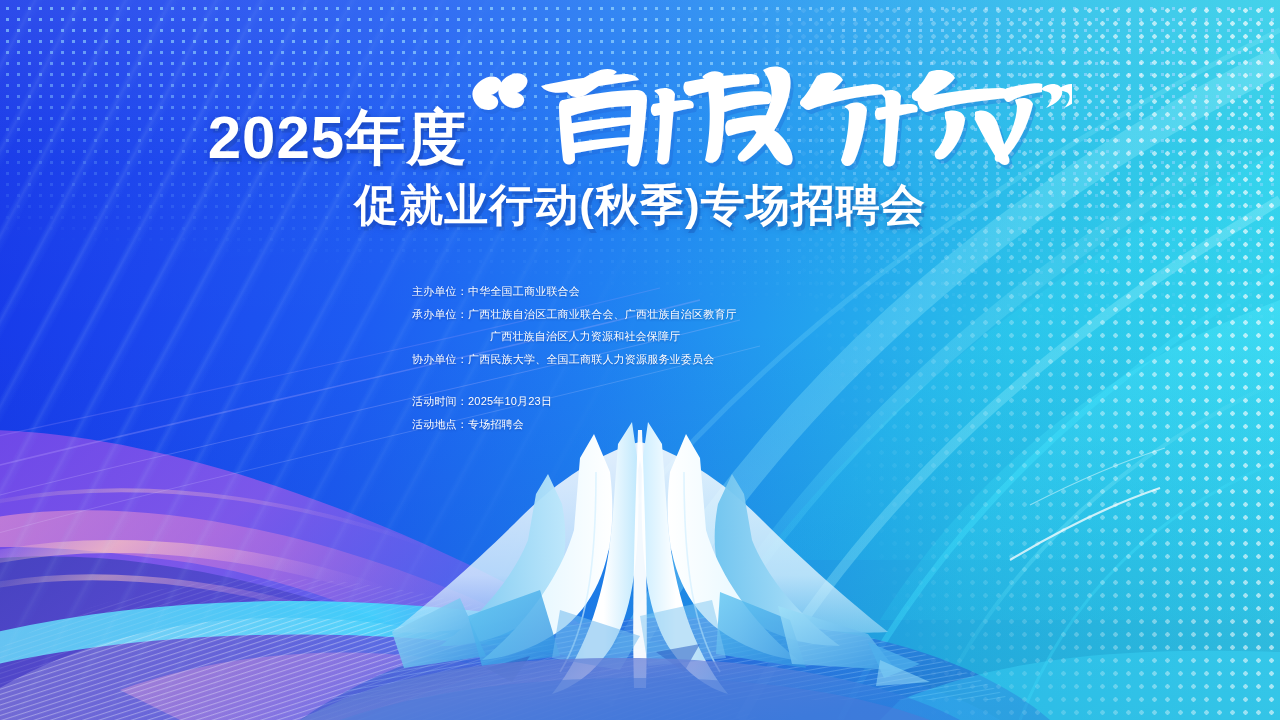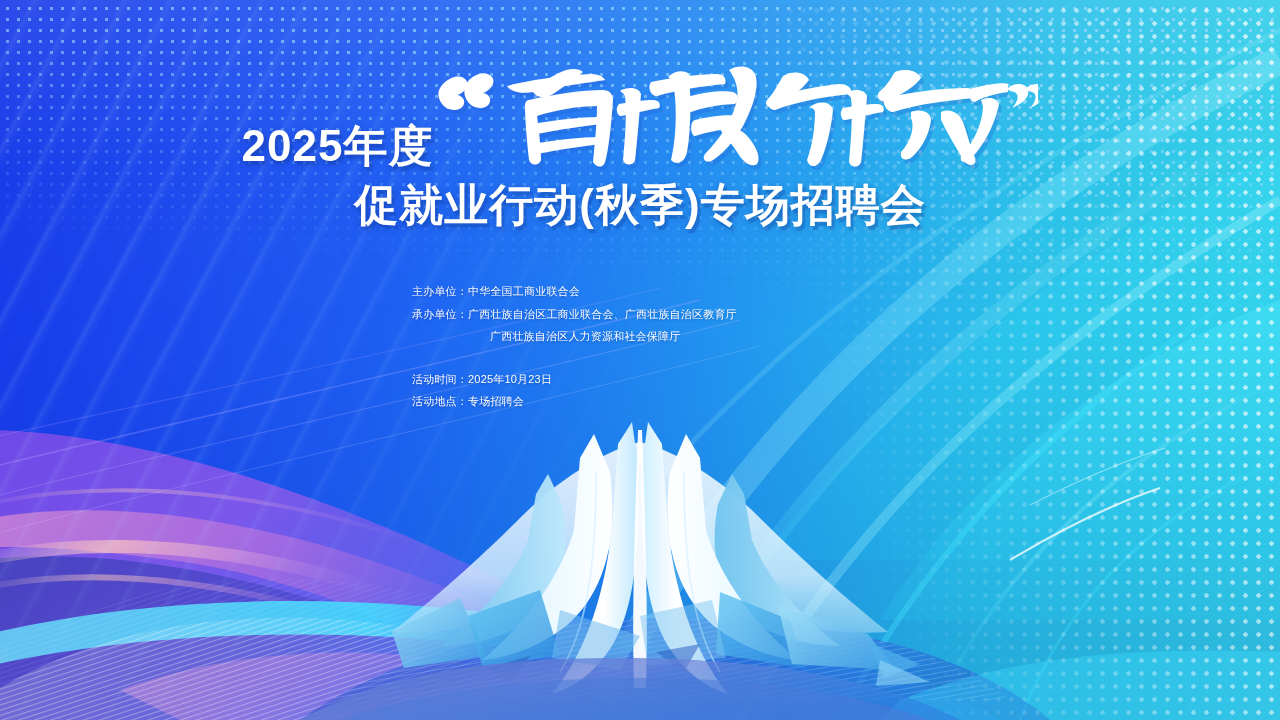--- a/index.html
+++ b/index.html
@@ -69,21 +69,21 @@
 
   
   #title-wrap{
     position:absolute;left:0;right:0;top:78px;text-align:center;
   }
   #title-line1{
     position:relative;height:96px;
     display:flex;align-items:flex-end;justify-content:center;
   }
   #year-text{
-    font-size:44px;font-weight:bold;color:#ffffff;letter-spacing:1px;
+    font-size:60px;font-weight:bold;color:#ffffff;letter-spacing:1px;
     text-shadow:3px 4px 0 rgba(20,60,160,.28), 0 2px 6px rgba(10,40,130,.35);
     line-height:1;
     transform:translateY(-6px);
     font-family:"Liberation Sans","DejaVu Sans",sans-serif;
   }
   #slogan-svg{display:block;}
   #title-line2{
     margin-top:6px;
     font-size:44px;font-weight:bold;color:#ffffff;letter-spacing:1px;
     text-shadow:3px 4px 0 rgba(20,60,160,.26), 0 2px 7px rgba(10,40,130,.32);
@@ -414,20 +414,24 @@
           <span class="info-label">主办单位：</span>
           <span class="info-value">中华全国工商业联合会</span>
         </div>
         <div class="info-row">
           <span class="info-label">承办单位：</span>
           <span class="info-value">广西壮族自治区工商业联合会、广西壮族自治区教育厅</span>
         </div>
         <div class="info-row info-indent">
           <span class="info-value">广西壮族自治区人力资源和社会保障厅</span>
         </div>
+        <div class="info-row">
+          <span class="info-label">协办单位：</span>
+          <span class="info-value">广西民族大学、全国工商联人力资源服务业委员会</span>
+        </div>
       </div>
     <div id="info-gap"></div>
     <div class="info-row">
       <span class="info-label">活动时间：</span>
       <span class="info-value">2025年10月23日</span>
     </div>
     <div class="info-row">
       <span class="info-label">活动地点：</span>
       <span class="info-value">专场招聘会</span>
     </div>

